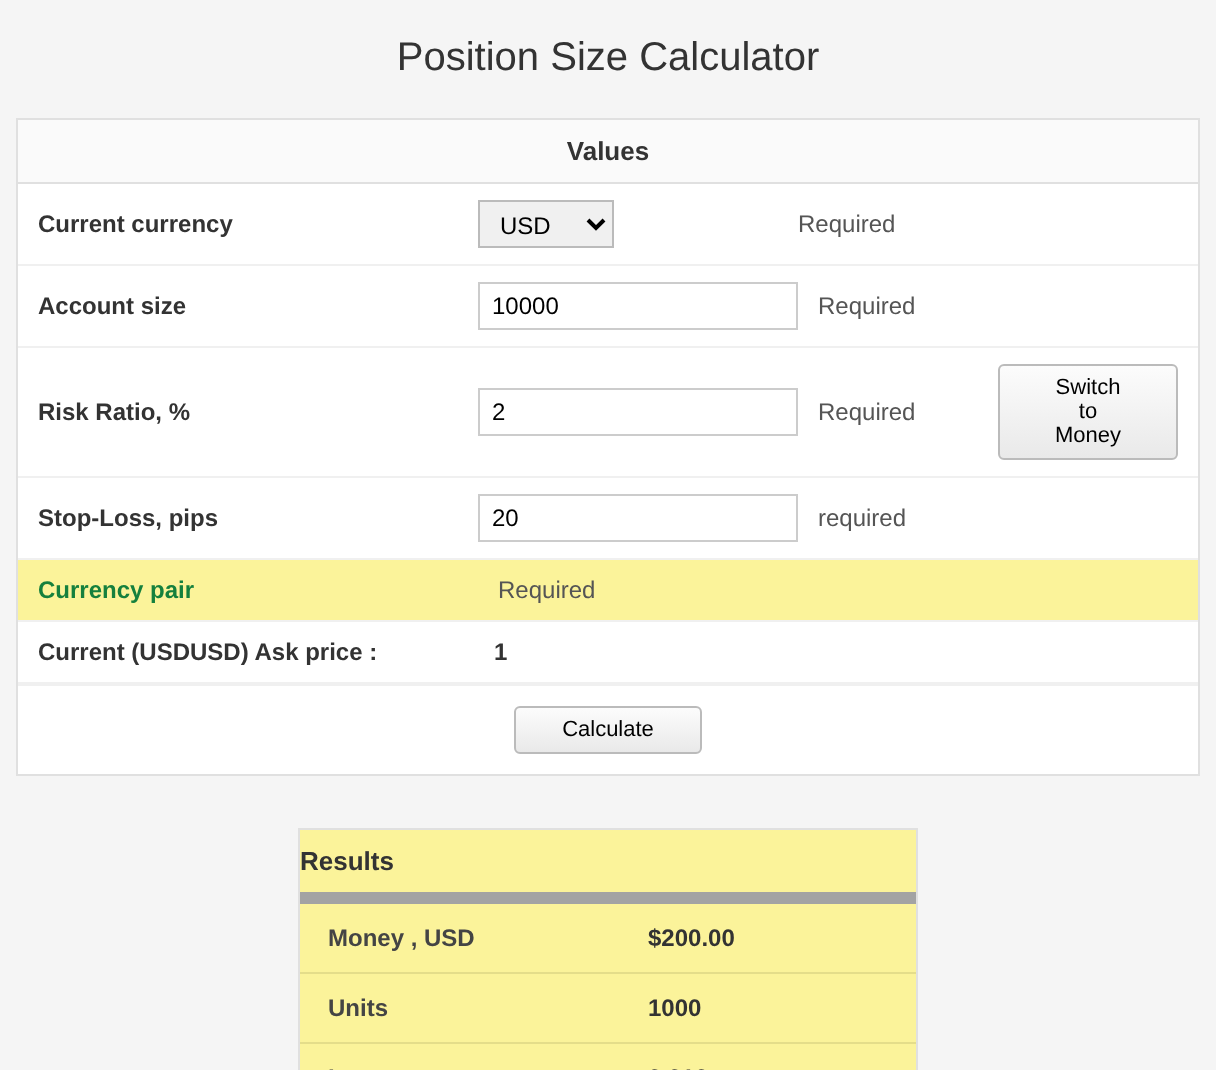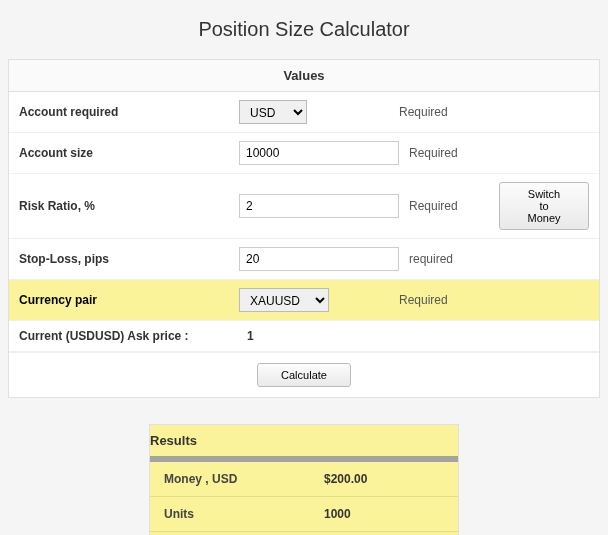--- a/index.html
+++ b/index.html
@@ -51,21 +51,21 @@
       font-size: 12px;
       color: #555;
       padding-left: 10px;
     }
     .row .extra {
       flex: 1;
     }
     .highlight {
       background: #fbf39a;
     }
-    .highlight .label { color: #000000; }
+    .highlight .label { color: #15803d; }
     input[type="text"], select {
       font-family: inherit;
       font-size: 12px;
       padding: 4px 6px;
       border: 1px solid #ccc;
       background: #fff;
     }
     input[type="text"] { width: 160px; }
     select {
       background: #f0f0f0;
@@ -125,21 +125,21 @@
   </style>
 </head>
 <body>
 
 <div class="title">Position Size Calculator</div>
 
 <div class="panel">
   <div class="panel-header">Values</div>
 
   <div class="row">
-    <div class="label">Account required</div>
+    <div class="label">Current currency</div>
     <div class="control">
       <select class="narrow">
         <option>USD</option>
       </select>
     </div>
     <div class="req">Required</div>
     <div class="extra"></div>
   </div>
 
   <div class="row">
@@ -166,25 +166,20 @@
     <div class="label">Stop-Loss, pips</div>
     <div class="control">
       <input type="text" value="20" style="">
     </div>
     <div class="req">required</div>
     <div class="extra"></div>
   </div>
 
   <div class="row highlight">
     <div class="label">Currency pair</div>
-    <div class="control">
-      <select class="wide">
-        <option>XAUUSD</option>
-      </select>
-    </div>
     <div class="req">Required</div>
     <div class="extra"></div>
   </div>
 
   <div class="row ask-row">
     <div class="label">Current (USDUSD) Ask price :</div>
     <div class="control">1</div>
     <div class="req"></div>
     <div class="extra"></div>
   </div>

